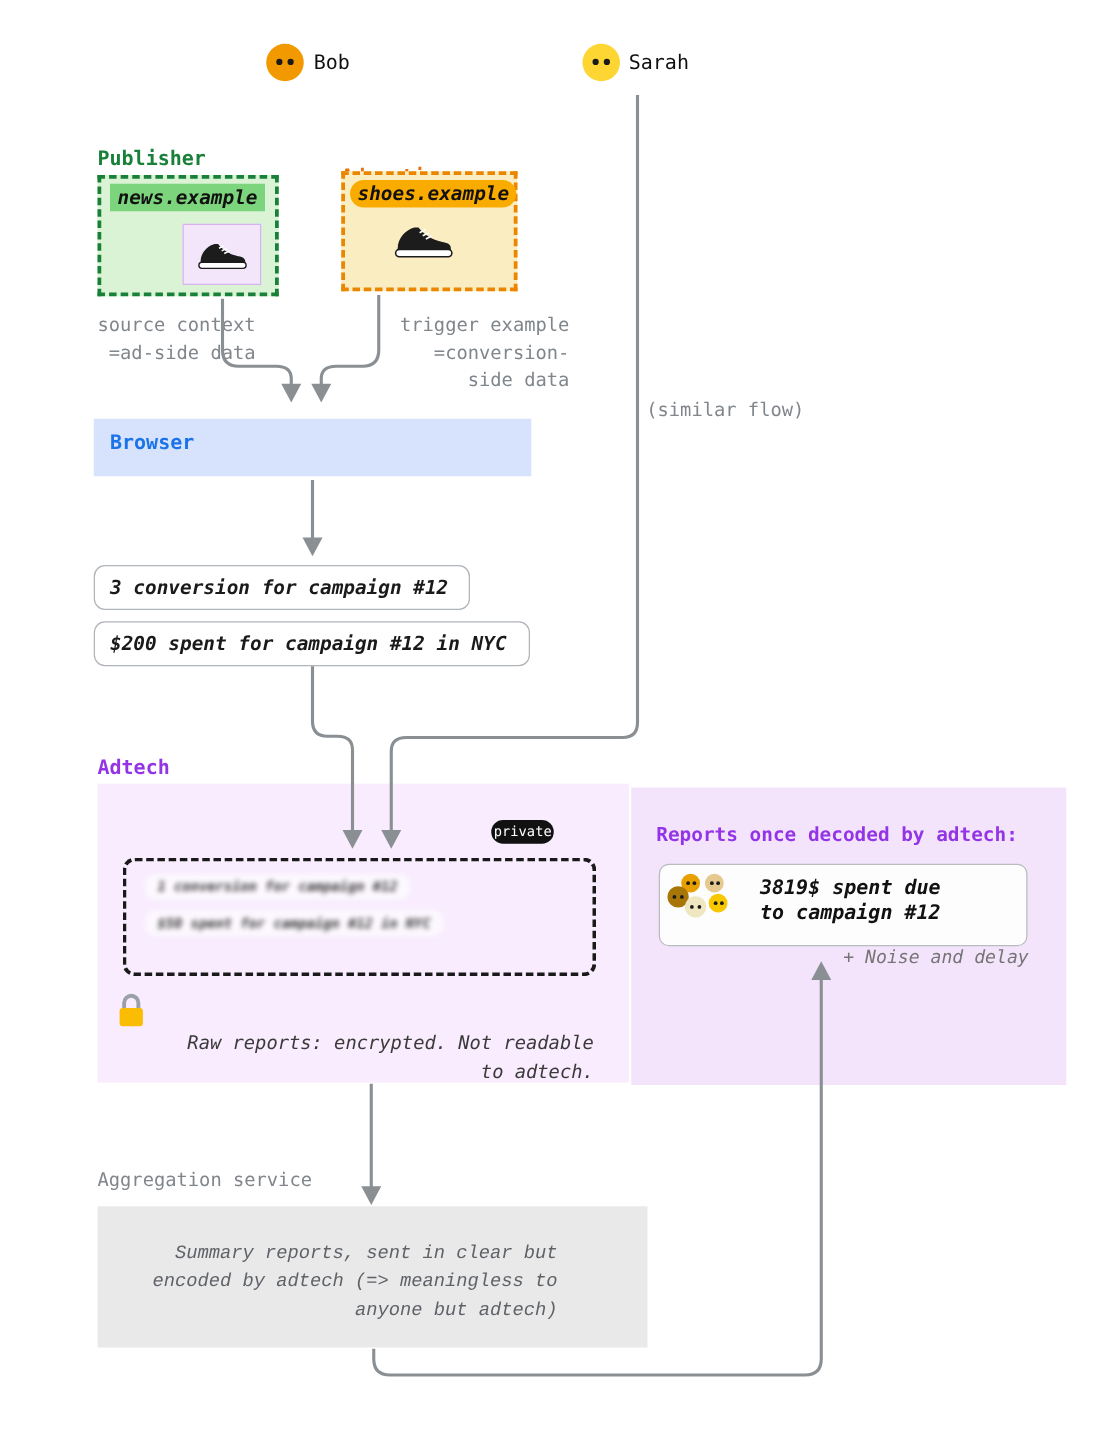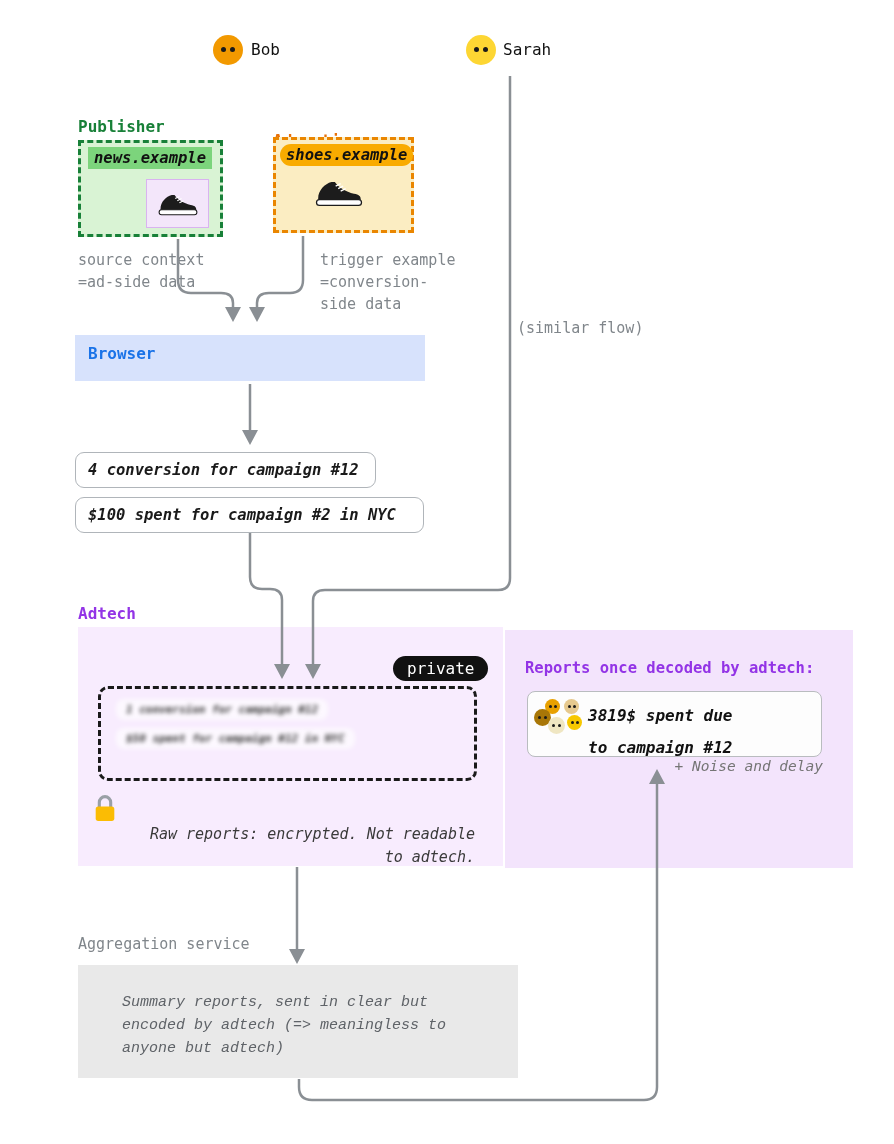--- a/index.html
+++ b/index.html
@@ -2,21 +2,21 @@
 <html><head>
 <meta charset="utf-8">
 <style>
   html,body{margin:0;padding:0;background:#fff;}
   #canvas{
     position:relative;width:894px;height:1144px;background:#ffffff;
     font-family:"DejaVu Sans Mono","Liberation Mono",monospace;
     color:#202124;overflow:hidden;
   }
   .abs{position:absolute;}
-  .preline{white-space:pre-line;}
+  .preline{white-space:pre-line;text-align:right;}
   
   #wires{position:absolute;left:0;top:0;width:894px;height:1144px;z-index:5;pointer-events:none;}
   
   .face{border-radius:50%;position:absolute;}
   .face::before,.face::after{content:"";position:absolute;background:#1a1a1a;border-radius:50%;}
   .avatar{width:30px;height:30px;}
   .avatar::before{width:5px;height:5px;left:8px;top:12px;}
   .avatar::after{width:5px;height:5px;right:8px;top:12px;}
   .avatar-bob{background:#f29900;}
   .avatar-sarah{background:#fdd633;}
@@ -38,28 +38,28 @@
   .browser-label{color:#1a73e8;font-size:16px;font-weight:bold;position:absolute;left:13px;top:9px;}
   
   .report-box{background:#fff;border:1.5px solid #b0b5ba;border-radius:9px;z-index:4;
     font-size:15.5px;font-weight:bold;font-style:italic;color:#1a1a1a;
     display:flex;align-items:center;padding:0 12px;box-sizing:border-box;}
   
   .adtech-label{color:#9334e6;}
   .panel{z-index:1;}
   .panel-left{background:#f8ecfe;}
   .panel-right{background:#f3e4fc;}
-  .pill{background:#111;color:#fff;font-size:16px;border-radius:14px;padding:3px 14px;z-index:6;}
+  .pill{background:#111;color:#fff;font-size:11px;border-radius:14px;padding:3px 2px;z-index:6;}
   .dashed-box{border:3px dashed #1a1a1a;border-radius:10px;z-index:4;}
   .enc-row{background:rgba(255,255,255,0.65);border-radius:8px;padding:4px 10px;
     font-size:11px;font-weight:bold;font-style:italic;color:#333;filter:blur(2.2px);z-index:5;}
   .lock-note{font-size:15px;font-style:italic;color:#3a3a3a;line-height:23px;z-index:6;}
   .decoded-title{color:#9334e6;font-size:15.5px;font-weight:bold;z-index:6;}
   .decoded-box{background:#fdfdfd;border:1.5px solid #b9bcbf;border-radius:8px;z-index:6;}
-  .decoded-text{position:absolute;left:60px;top:8px;font-size:16px;font-weight:bold;font-style:italic;line-height:32px;color:#111;}
+  .decoded-text{position:absolute;left:80px;top:8px;font-size:16px;font-weight:bold;font-style:italic;line-height:20px;color:#111;}
   .noise-label{font-size:14.5px;font-style:italic;color:#757575;text-align:right;z-index:6;}
   .mini{width:15px;height:15px;}
   .mini::before{width:3px;height:3px;left:3.5px;top:5.5px;}
   .mini::after{width:3px;height:3px;right:3.5px;top:5.5px;}
   .mini-lg{width:17px;height:17px;}
   .mini-lg::before{width:3px;height:3px;left:4px;top:6.5px;}
   .mini-lg::after{width:3px;height:3px;right:4px;top:6.5px;}
   .f-orange{background:#e8a000;}
   .f-tan{background:#e6c98f;}
   .f-dark{background:#a87607;}
@@ -126,22 +126,22 @@
   <div class="abs gray-note preline" style="left:78px;top:249px;">source context
 =ad-side data</div>
   <div class="abs gray-note preline" style="left:320px;top:249px;">trigger example
 =conversion-
 side data</div>
 
   <div class="abs browser-box" style="left:75px;top:335px;width:350px;height:46px;">
     <span class="browser-label">Browser</span>
   </div>
 
-  <div class="abs report-box" style="left:75px;top:452px;width:301px;height:36px;">4 conversion for campaign #12</div>
-  <div class="abs report-box" style="left:75px;top:497px;width:349px;height:36px;">$100 spent for campaign #2 in NYC</div>
+  <div class="abs report-box" style="left:75px;top:452px;width:301px;height:36px;">3 conversion for campaign #12</div>
+  <div class="abs report-box" style="left:75px;top:497px;width:349px;height:36px;">$200 spent for campaign #12 in NYC</div>
 
   <div class="abs gray-note" style="left:517px;top:317px;">(similar flow)</div>
 
   <div class="abs section-label adtech-label" style="left:78px;top:604px;">Adtech</div>
   <div class="abs panel panel-left" style="left:78px;top:627px;width:425px;height:239px;"></div>
   <div class="abs panel panel-right" style="left:505px;top:630px;width:348px;height:238px;"></div>
 
   <div class="abs pill" style="left:393px;top:656px;">private</div>
   <div class="abs dashed-box" style="left:98px;top:686px;width:373px;height:89px;"></div>
   <div class="abs enc-row" style="left:116px;top:699px;">1 conversion for campaign #12</div>

